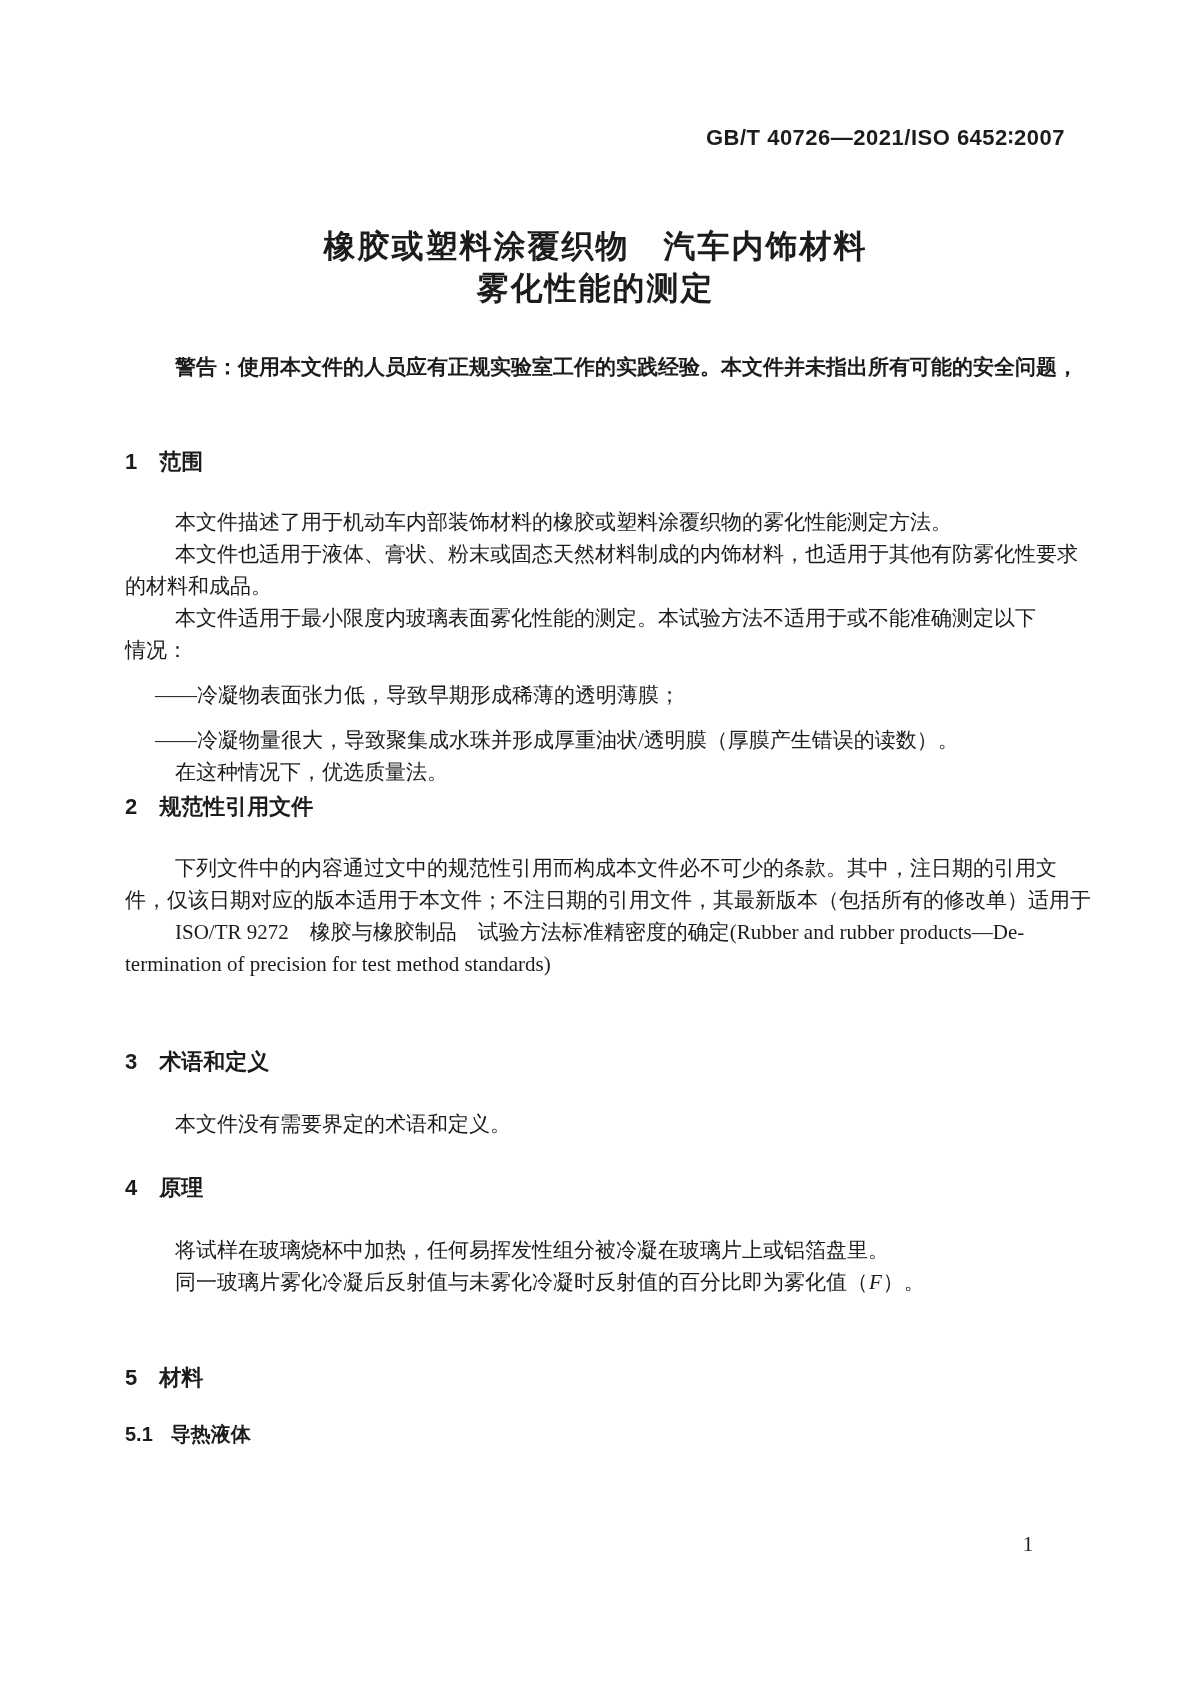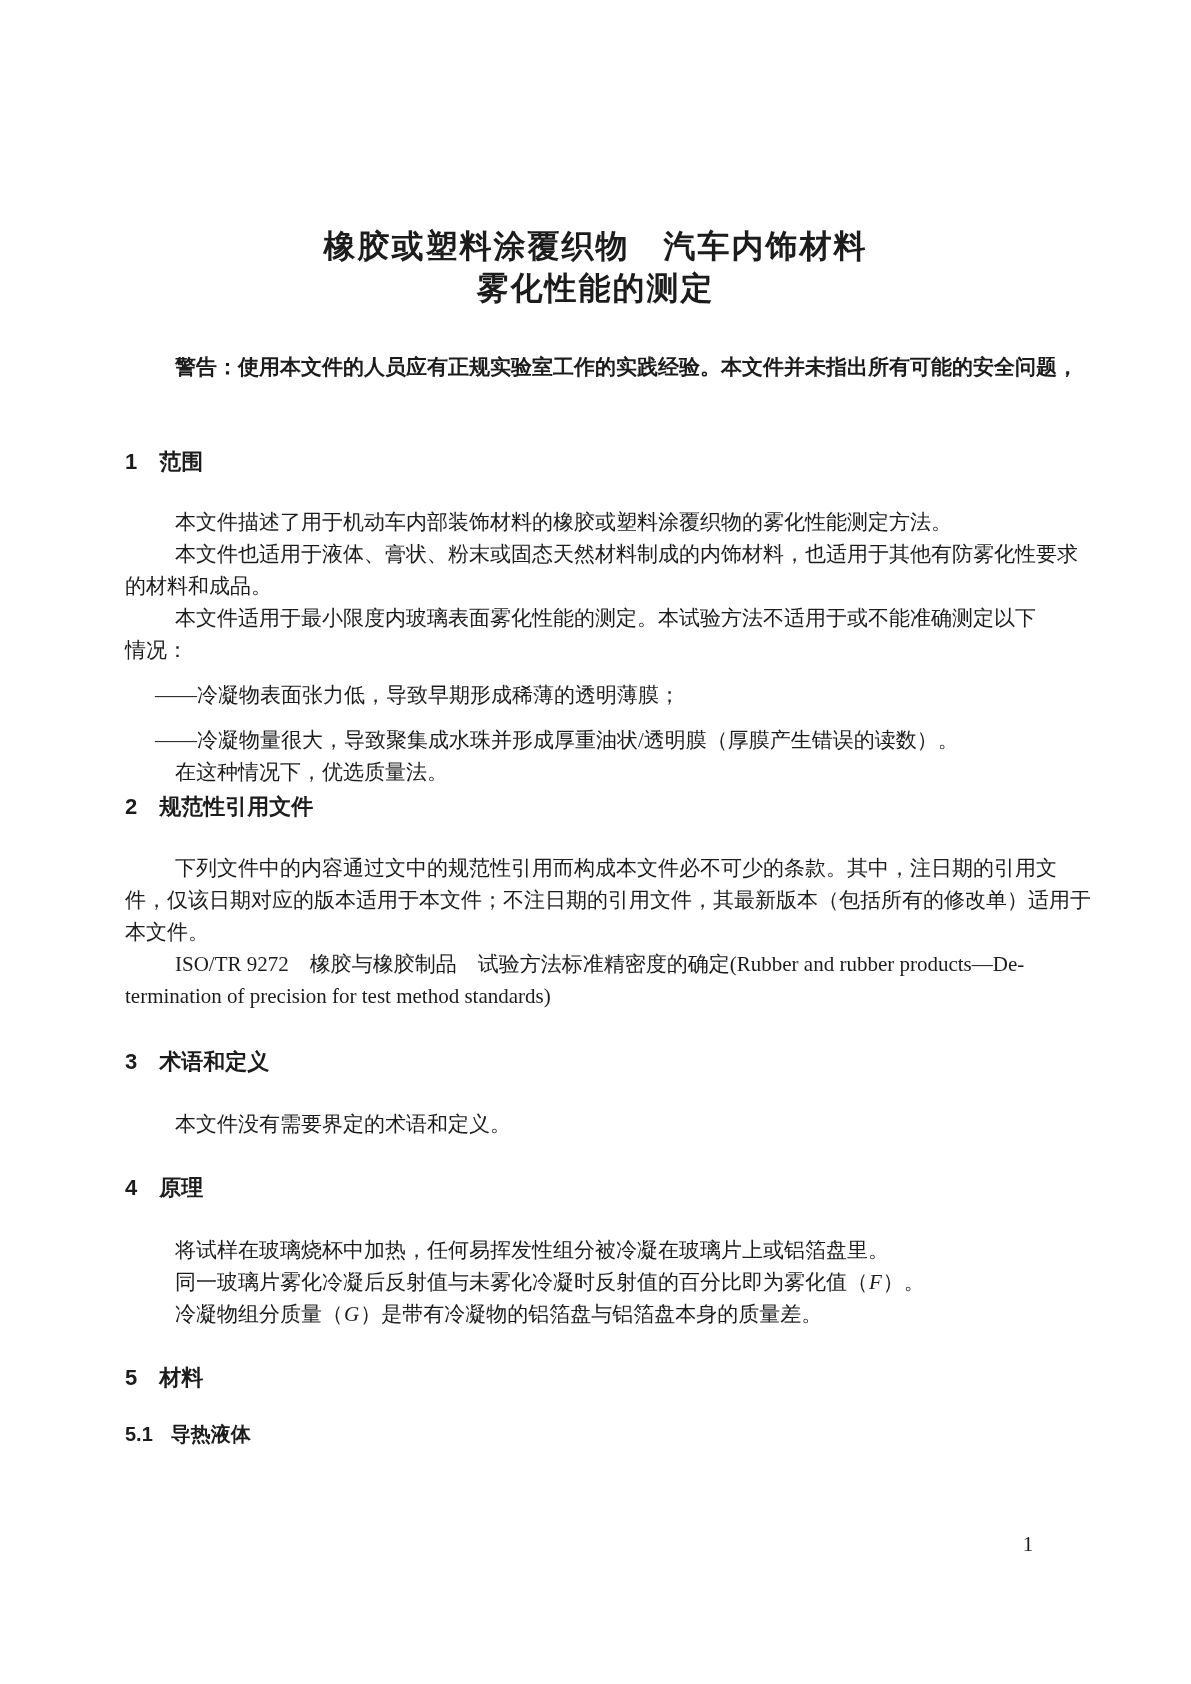--- a/index.html
+++ b/index.html
@@ -88,20 +88,21 @@
     text-align: center;
     font-size: 21px;
     line-height: 32px;
   }
 </style>
 </head>
 <body>
 
 <div class="page">
 
+  <div class="abs doc-header">GB/T 40726—2021/ISO 6452∶2007</div>
 
   <div class="abs doc-title">
     <div>橡胶或塑料涂覆织物　汽车内饰材料</div>
     <div>雾化性能的测定</div>
   </div>
 
   <div class="abs warning">
     <div class="line indent">警告：使用本文件的人员应有正规实验室工作的实践经验。本文件并未指出所有可能的安全问题，</div>
   </div>
 
@@ -118,43 +119,39 @@
     <div class="line list-indent">——冷凝物量很大，导致聚集成水珠并形成厚重油状/透明膜（厚膜产生错误的读数）。</div>
     <div class="line indent">在这种情况下，优选质量法。</div>
   </div>
 
   <div class="abs heading" style="top:791px">
     <span class="h-num">2</span><span>规范性引用文件</span>
   </div>
   <div class="abs body-block" style="top:852px">
     <div class="line indent">下列文件中的内容通过文中的规范性引用而构成本文件必不可少的条款。其中，注日期的引用文</div>
     <div class="line">件，仅该日期对应的版本适用于本文件；不注日期的引用文件，其最新版本（包括所有的修改单）适用于</div>
-    <div class="line">本文件。</div>
     <div class="line indent">ISO/TR 9272　橡胶与橡胶制品　试验方法标准精密度的确定(Rubber and rubber products—De-</div>
     <div class="line">termination of precision for test method standards)</div>
   </div>
 
   <div class="abs heading" style="top:1046px">
     <span class="h-num">3</span><span>术语和定义</span>
   </div>
   <div class="abs body-block" style="top:1108px">
     <div class="line indent">本文件没有需要界定的术语和定义。</div>
   </div>
 
   <div class="abs heading" style="top:1172px">
     <span class="h-num">4</span><span>原理</span>
   </div>
   <div class="abs body-block" style="top:1234px">
     <div class="line indent">将试样在玻璃烧杯中加热，任何易挥发性组分被冷凝在玻璃片上或铝箔盘里。</div>
     <div class="line indent">
       <span>同一玻璃片雾化冷凝后反射值与未雾化冷凝时反射值的百分比即为雾化值（</span><span class="var">F</span><span>）。</span>
     </div>
-    <div class="line indent">
-      <span>冷凝物组分质量（</span><span class="var">G</span><span>）是带有冷凝物的铝箔盘与铝箔盘本身的质量差。</span>
-    </div>
   </div>
 
   <div class="abs heading" style="top:1362px">
     <span class="h-num">5</span><span>材料</span>
   </div>
   <div class="abs heading sub" style="top:1418px">
     <span class="h-num">5.1</span><span>导热液体</span>
   </div>
 
   <div class="abs page-number">1</div>

